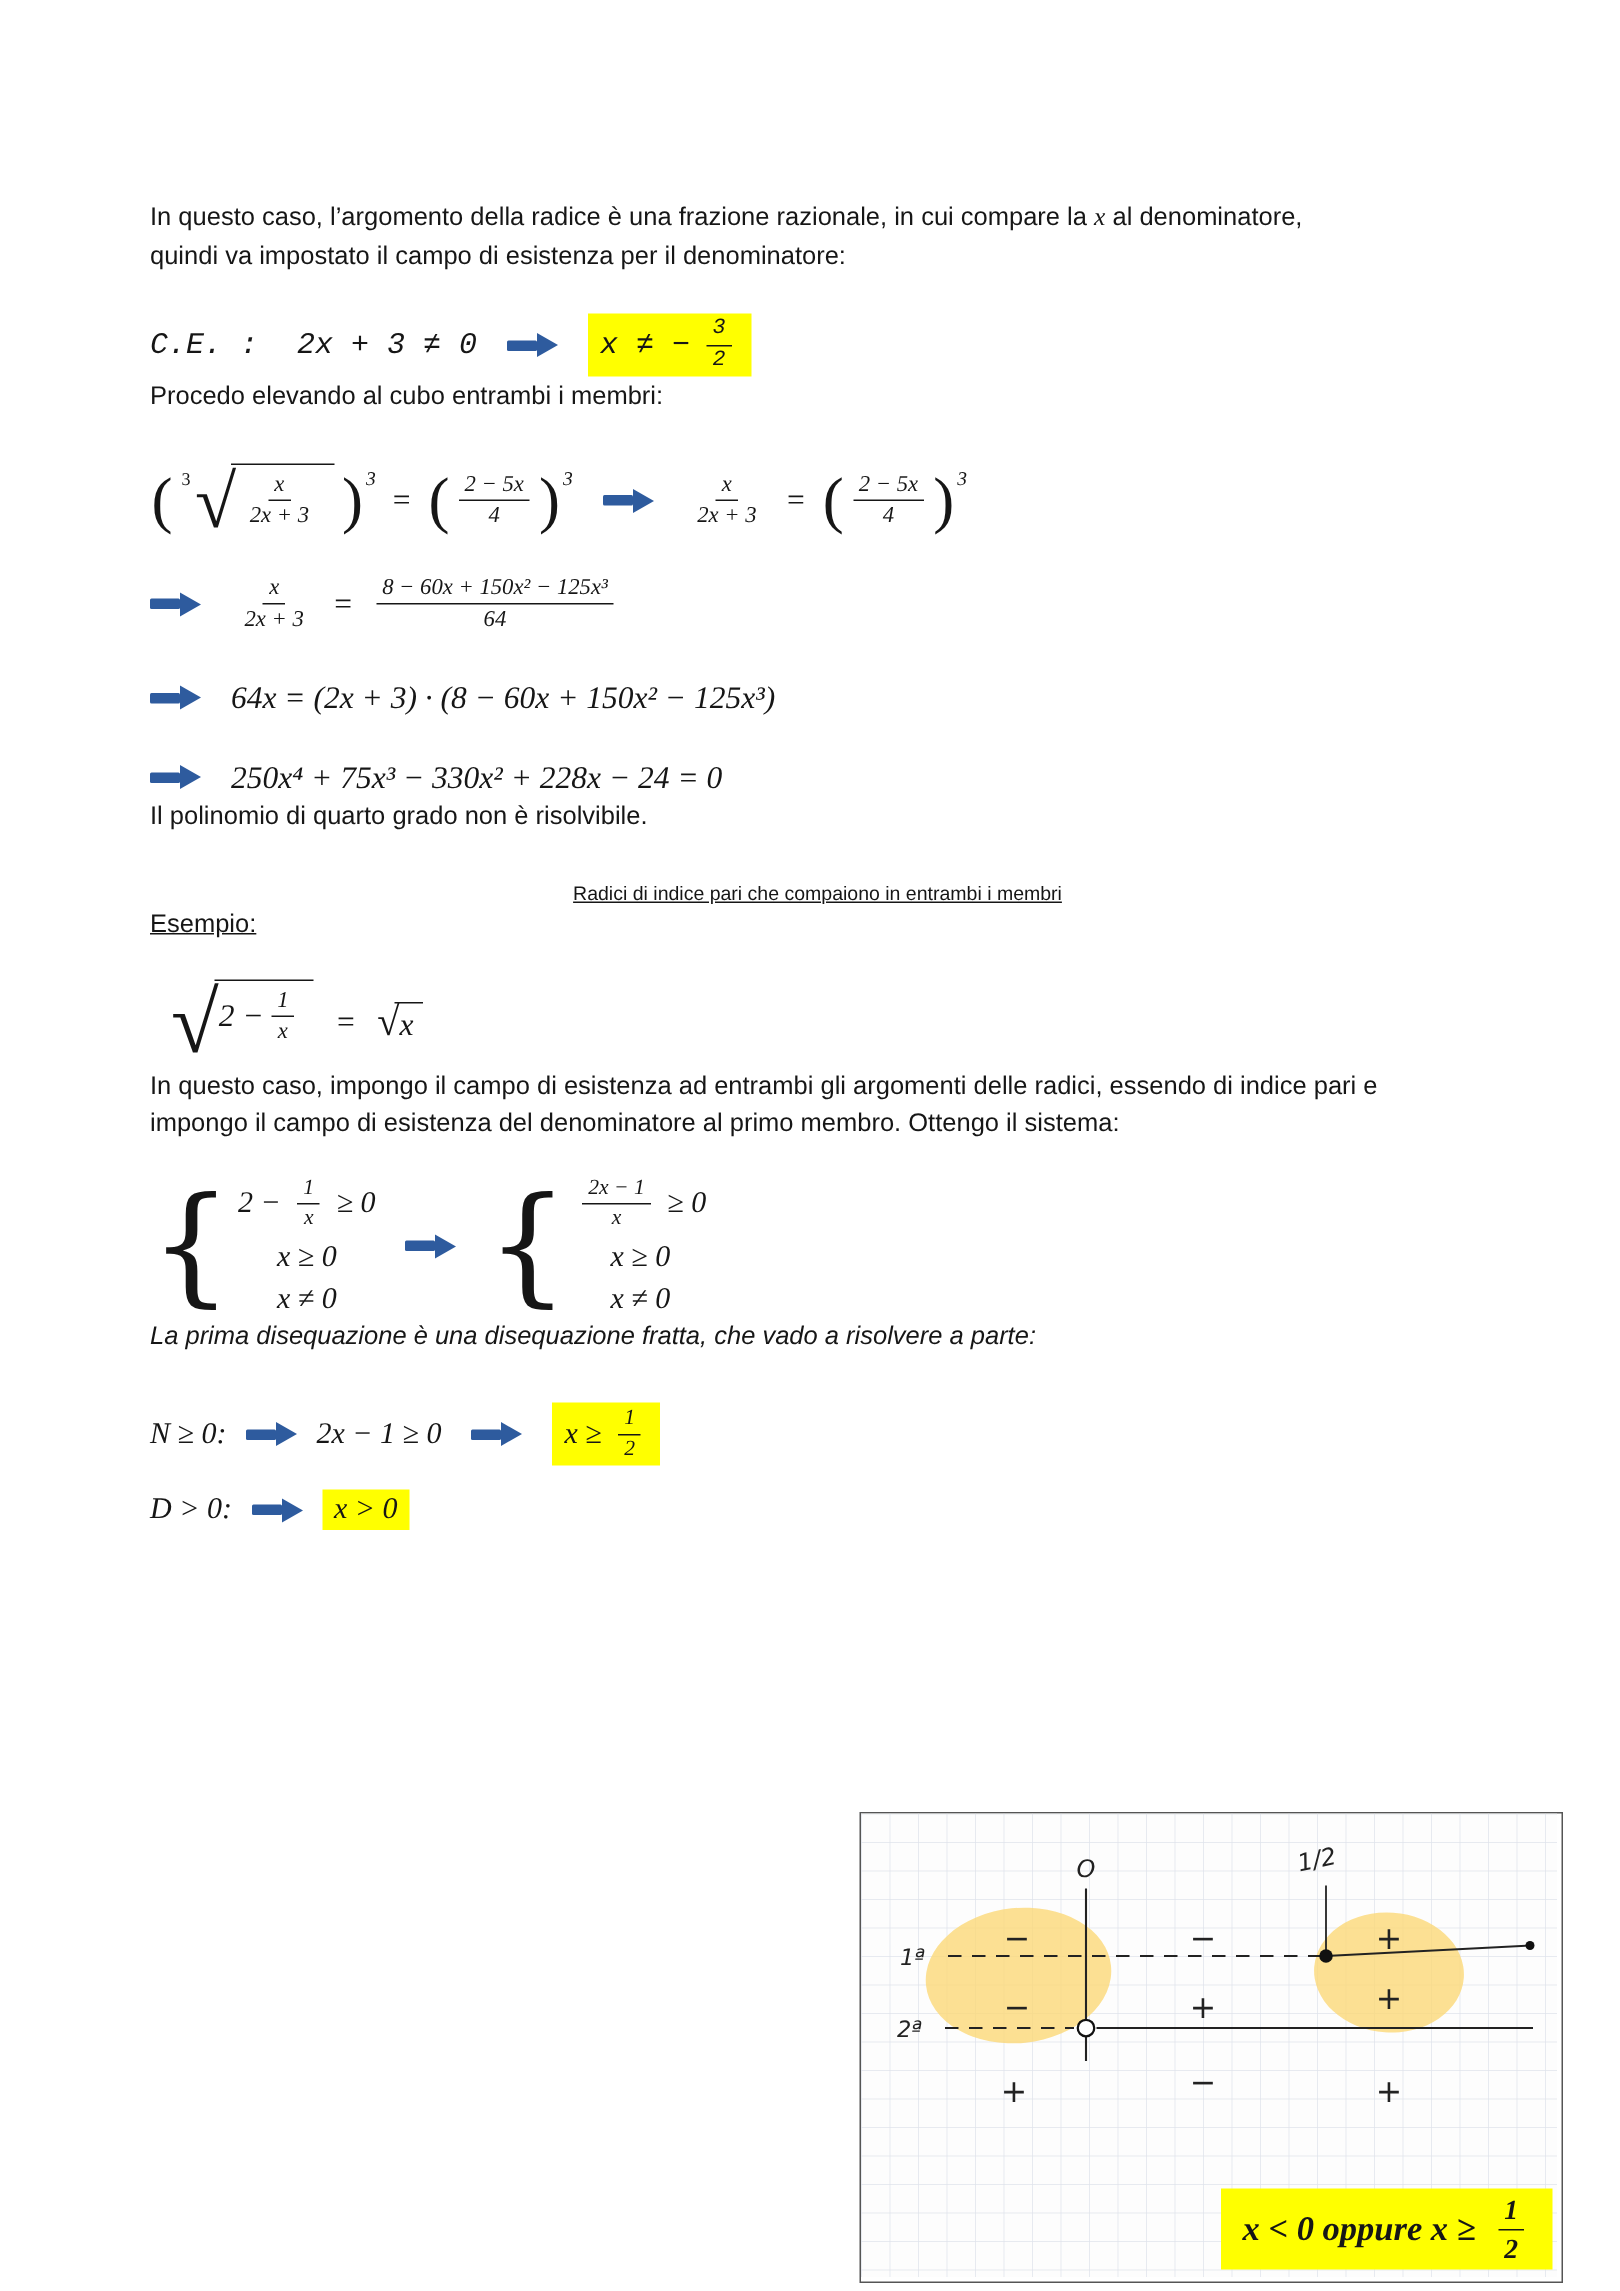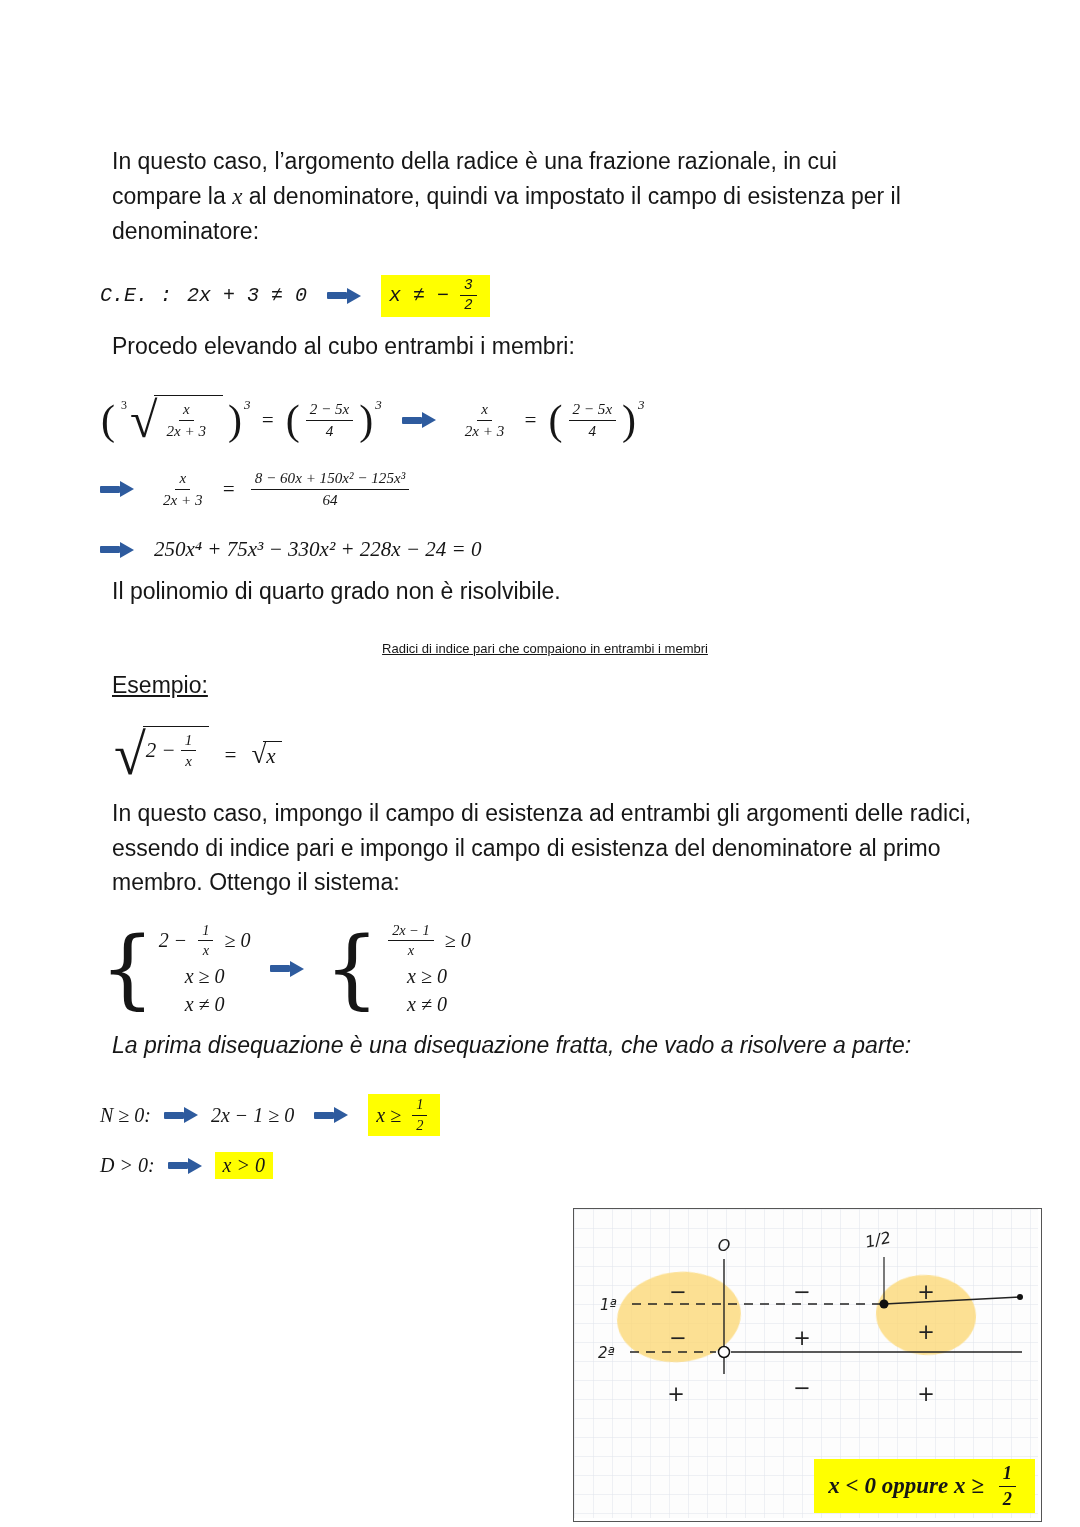--- a/index.html
+++ b/index.html
@@ -7,31 +7,31 @@
     --arrow:#2e5b9e;
     --ink:#161616;
   }
   html,body{margin:0;padding:0;}
   body{
     width:1080px;height:1527px;position:relative;background:#ffffff;
     color:var(--ink);font-family:"Liberation Sans",sans-serif;overflow:hidden;
   }
   .page{position:absolute;inset:0;padding:132px 90px 0 100px;}
 
-  p.body-text{font-size:23px;line-height:1.5;margin:12px;}
+  p.body-text{font-size:17px;line-height:1.5;margin:0;}
   .w1{max-width:800px;}
   .w3{max-width:880px;}
   .mvar{font-family:"Liberation Serif",serif;font-style:italic;}
 
   .math-line{
     display:flex;align-items:center;white-space:nowrap;
     font-family:"Liberation Serif",serif;font-style:italic;font-size:21px;
   }
   .op{margin:0 10px;}
-  .sp{margin-left:15px;}
+  .sp{margin-left:26px;}
 
   .hl{background:var(--hl);padding:2px 8px;display:inline-flex;align-items:center;gap:6px;}
 
   .arrow{display:inline-flex;align-items:center;margin:0 20px;}
   .arrow.tight{margin:0 13px;}
   .arrow::before{content:"";width:20px;height:7px;background:var(--arrow);border-radius:1px;}
   .arrow::after{content:"";width:0;height:0;border-left:14px solid var(--arrow);
     border-top:8.5px solid transparent;border-bottom:8.5px solid transparent;}
 
   .frac{display:inline-flex;flex-direction:column;align-items:center;
@@ -160,20 +160,24 @@
       <span class="num">x</span>
       <span class="den">2x + 3</span>
     </span>
     <span class="op">=</span>
     <span class="frac">
       <span class="num">8 − 60x + 150x² − 125x³</span>
       <span class="den">64</span>
     </span>
   </div>
 
+  <div class="math-line m3">
+    <span class="arrow" style="margin-left:0"></span>
+    <span>64x = (2x + 3) · (8 − 60x + 150x² − 125x³)</span>
+  </div>
 
 
   <div class="math-line m5">
     <span class="arrow" style="margin-left:0"></span>
     <span>250x⁴ + 75x³ − 330x² + 228x − 24 = 0</span>
   </div>
 
   <p class="body-text para2">Il polinomio di quarto grado non è risolvibile.</p>
 
   <div class="section-heading">Radici di indice pari che compaiono in entrambi i membri</div>

